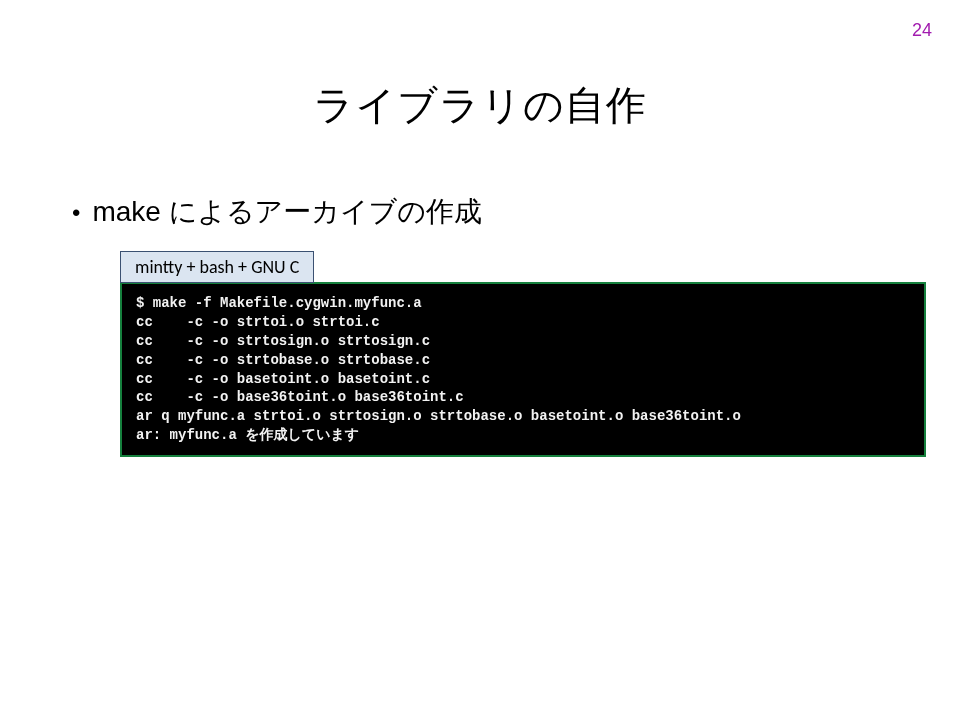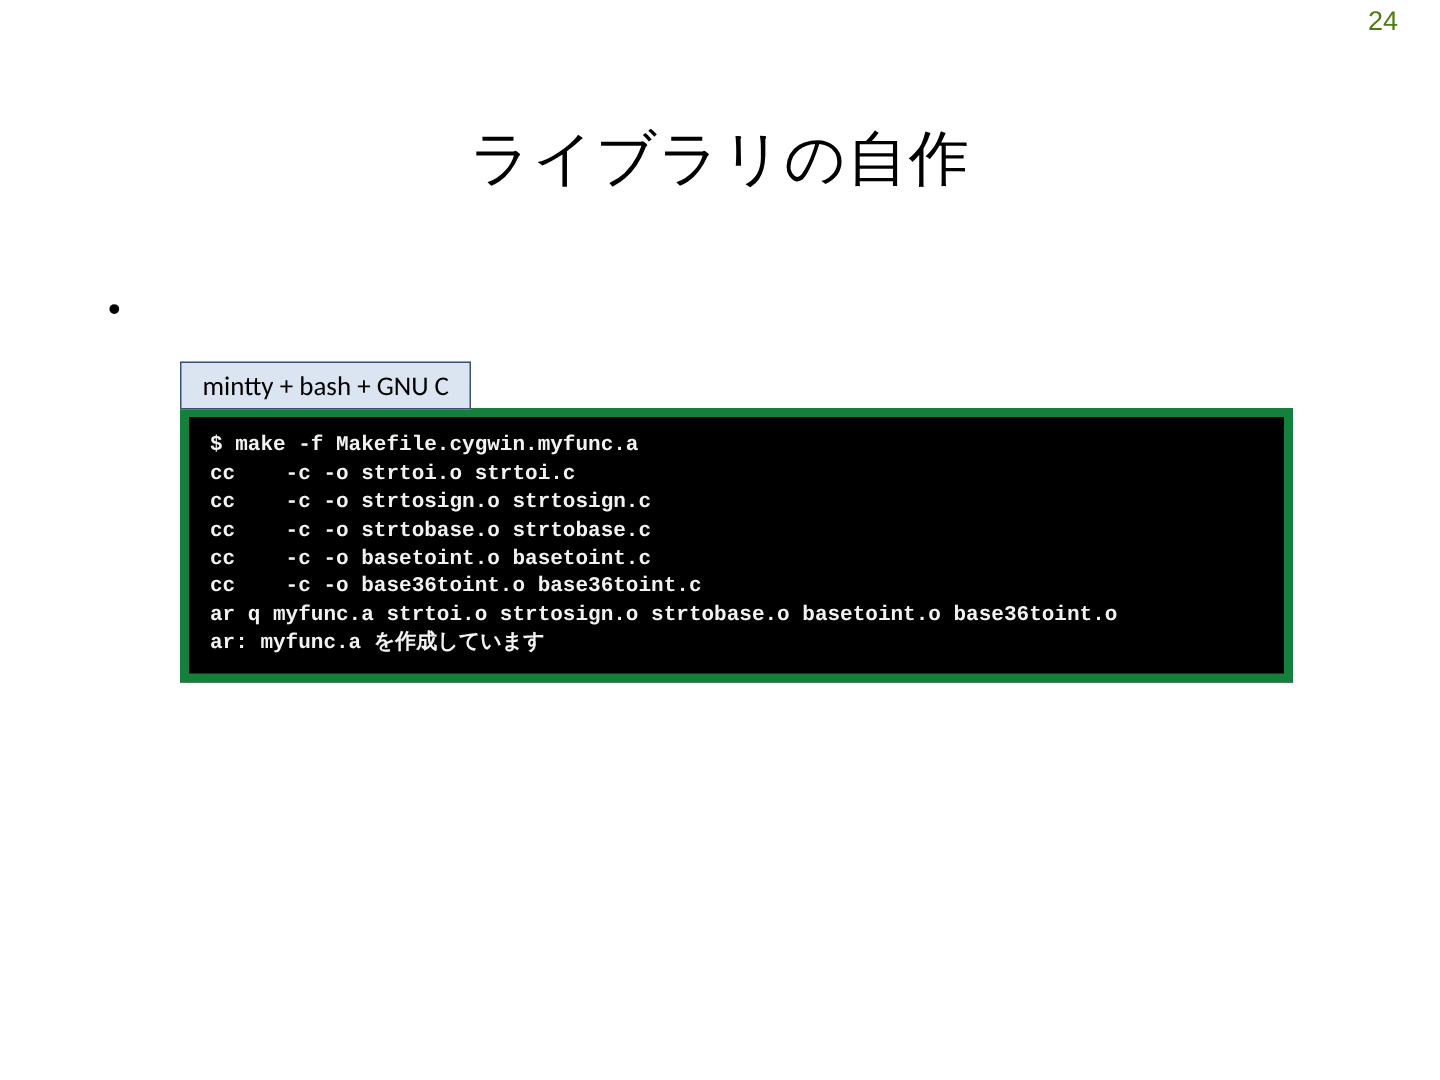--- a/index.html
+++ b/index.html
@@ -10,23 +10,23 @@
     body {
       width: 960px;
       height: 720px;
       background: #ffffff;
       font-family: "Meiryo", "MS Gothic", sans-serif;
       position: relative;
       overflow: hidden;
     }
     .page-number {
       position: absolute;
-      top: 4px;
+      top: 20px;
       right: 28px;
-      color: #4d7c0f;
+      color: #a21caf;
       font-size: 18px;
     }
     .title {
       text-align: center;
       font-size: 40px;
       font-weight: normal;
       color: #000000;
       margin-top: 78px;
       letter-spacing: 1px;
     }
@@ -44,57 +44,58 @@
     .bullet {
       margin-right: 12px;
       font-size: 24px;
     }
     .bullet-text {
       font-family: "Meiryo", "MS Gothic", sans-serif;
     }
     .terminal-wrapper {
       margin-top: 20px;
       margin-left: 48px;
-      width: 742px;
+      width: 806px;
       text-decoration: underline;
     }
     .terminal-label {
       display: inline-block;
       background: #dbe5f1;
       border: 1px solid #3b5172;
       padding: 4px 14px 4px 14px;
       font-size: 18px;
       color: #000000;
       font-family: "Calibri", "Meiryo", sans-serif;
       position: relative;
       z-index: 2;
       margin-bottom: -1px;
     }
     .terminal {
       background: #000000;
-      border: 6px solid #15803d;
+      border: 2px solid #15803d;
       padding: 10px 14px 10px 14px;
       font-family: "Consolas", "Courier New", monospace;
       font-size: 14px;
       line-height: 1.35;
       color: #f2f2f2;
       white-space: pre;
       font-weight: bold;
     }
   </style>
 </head>
 <body>
 
 <div class="page-number">24</div>
 
 <h1 class="title">ライブラリの自作</h1>
 
 <div class="content">
   <div class="bullet-item">
     <span class="bullet">•</span>
+    <span class="bullet-text">make によるアーカイブの作成</span>
   </div>
 
   <div class="terminal-wrapper">
     <div class="terminal-label">mintty + bash + GNU C</div>
     <div class="terminal" id="terminal-block">$ make -f Makefile.cygwin.myfunc.a
 cc    -c -o strtoi.o strtoi.c
 cc    -c -o strtosign.o strtosign.c
 cc    -c -o strtobase.o strtobase.c
 cc    -c -o basetoint.o basetoint.c
 cc    -c -o base36toint.o base36toint.c

